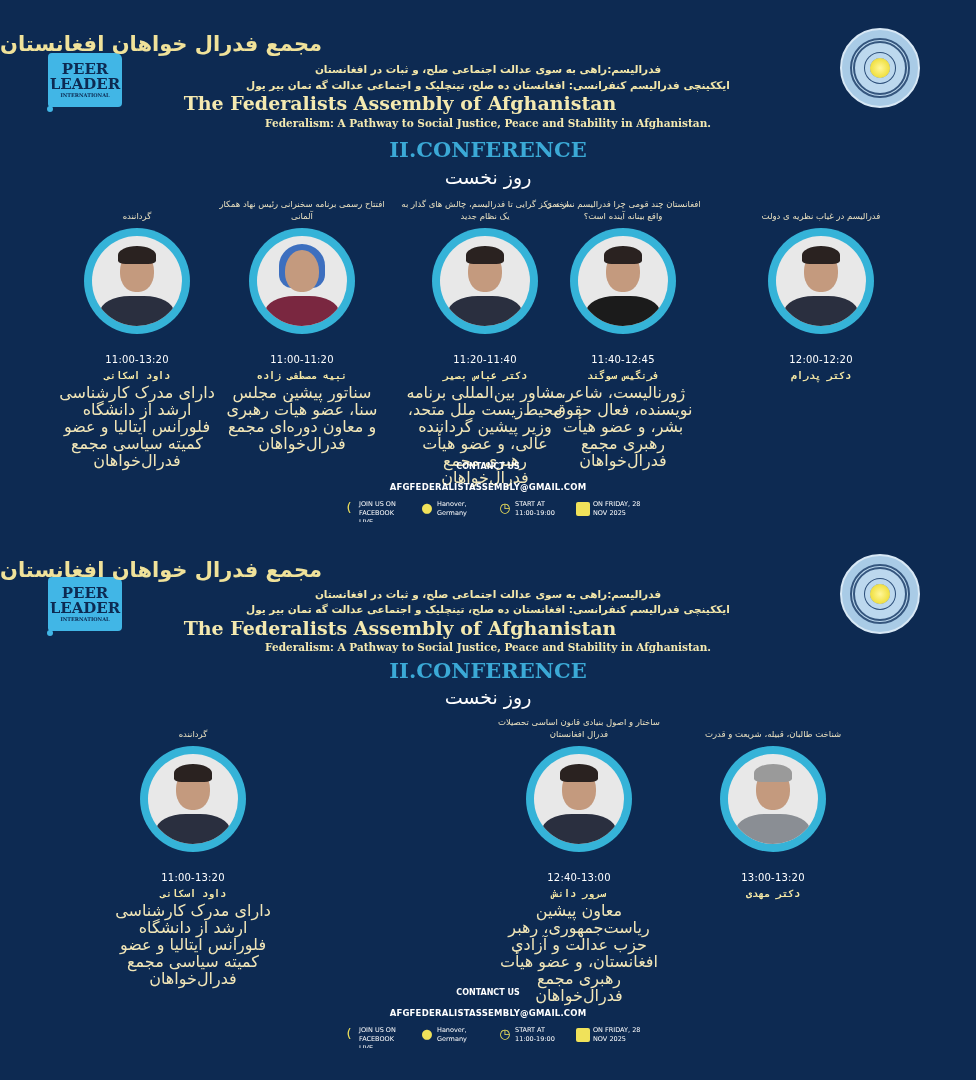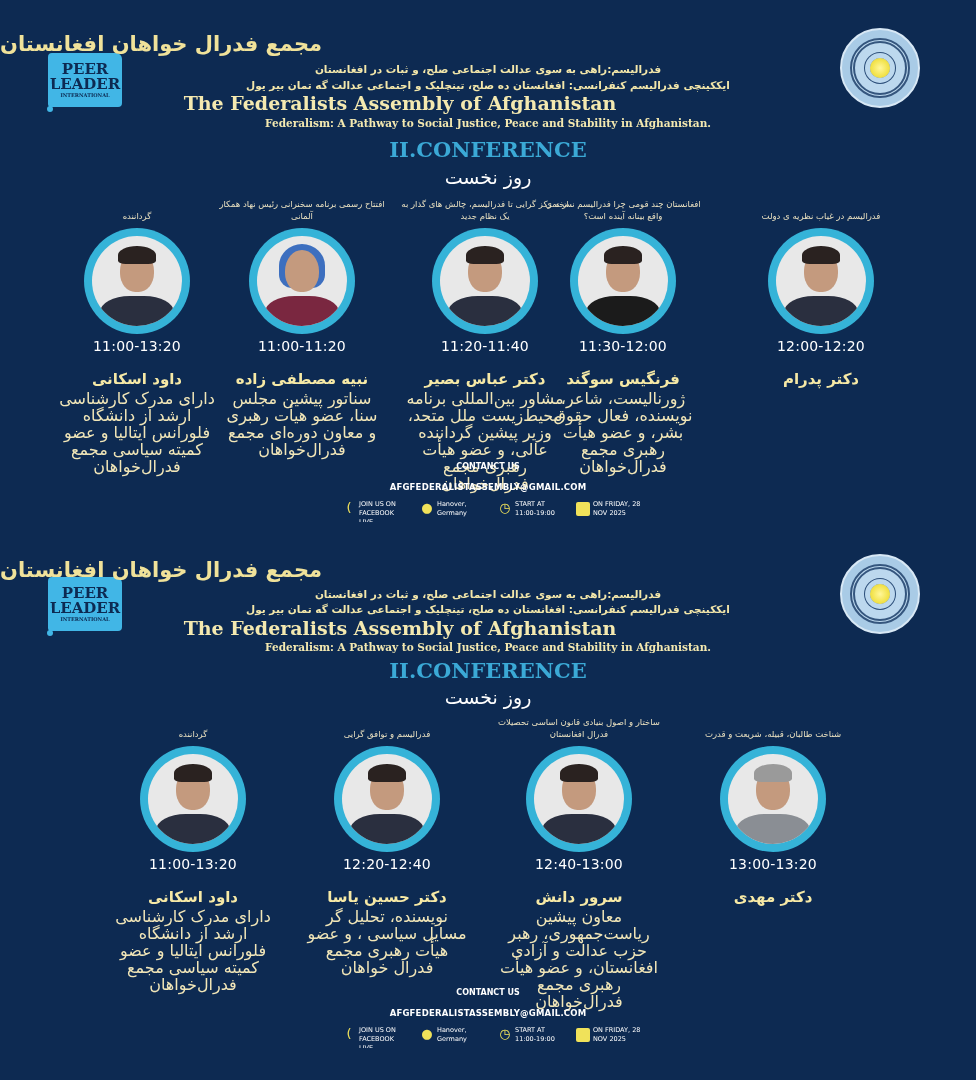--- a/index.html
+++ b/index.html
@@ -32,22 +32,22 @@
   .speaker .photo { width: 106px; height: 106px; margin: 0 auto; border-radius: 50%; background: #35b3d8; padding: 8px; }
   .speaker .photo .face { width: 90px; height: 90px; border-radius: 50%; background: #e8e8e8; position: relative; overflow: hidden; }
   .face .head { position: absolute; left: 28px; top: 14px; width: 34px; height: 42px; border-radius: 50% 50% 45% 45%; background: #c49a7e; }
   .face .hair { position: absolute; left: 26px; top: 10px; width: 38px; height: 18px; border-radius: 50% 50% 20% 20%; background: #2a2220; }
   .face .body { position: absolute; left: 8px; top: 60px; width: 74px; height: 40px; border-radius: 40% 40% 0 0; background: #2a2f3f; }
   .face.f-scarf .hair { background: #3d6fbf; height: 44px; top: 8px; left: 22px; width: 46px; border-radius: 50% 50% 30% 30%; }
   .face.f-scarf .body { background: #7a2740; }
   .face.f-gray .hair { background: #9a9a9a; }
   .face.f-gray .body { background: #8a8e94; }
   .face.f-black .body { background: #1b1b1b; }
-  .speaker .time { color: #ffffff; font-size: 14px; margin-top: 4px; letter-spacing: 0.2px; }
-  .speaker .name { direction: rtl; color: #f6e9a6; font-weight: bold; font-size: 15px; margin-top: 16px; }
+  .speaker .time { color: #ffffff; font-size: 10px; margin-top: 20px; letter-spacing: 0.2px; }
+  .speaker .name { direction: rtl; color: #f6e9a6; font-weight: bold; font-size: 10px; margin-top: 5px; font-family: Liberation Mono, monospace; }
   .speaker .bio { direction: rtl; color: #f1e6b8; font-size: 16px; line-height: 17px; margin-top: 2px; padding: 0 4px; }
 
   .contact { position: absolute; left: 0; width: 976px; text-align: center; color: #ffffff; font-weight: bold; font-size: 8px; }
   .email { position: absolute; left: 0; width: 976px; text-align: center; color: #ffffff; font-weight: bold; font-size: 8.5px; letter-spacing: 0.2px; }
   .footer-row { position: absolute; left: 342px; width: 300px; height: 22px; overflow: hidden; display: flex; gap: 12px; }
   .fitem { display: flex; align-items: flex-start; gap: 3px; width: 66px; }
   .fitem .ico { width: 14px; height: 16px; flex: 0 0 auto; display: flex; align-items: center; justify-content: center; color: #f0e25a; font-size: 13px; line-height: 16px; }
   .fitem .ftxt { color: #ffffff; font-size: 6.5px; line-height: 9px; text-align: left; }
   .cal { width: 18px; height: 14px; background: #f0e25a; border-radius: 2px; margin-top: 1px; }
 </style>
@@ -92,21 +92,21 @@
   </div>
   <div class="speaker" style="left:538px; top:228px">
     <div class="topic">افغانستان چند قومی چرا فدرالیسم نسخه ی واقع بینانه آینده است؟</div>
     <div class="photo">
         <div class="face f-black">
           <div class="body"></div>
           <div class="head"></div>
           <div class="hair"></div>
         </div>
       </div>
-    <div class="time">11:30-12:00</div>
+    <div class="time">11:40-12:45</div>
     <div class="name">فرنگیس سوگند</div>
     <div class="bio">ژورنالیست، شاعر، نویسنده، فعال حقوق بشر، و عضو هیأت رهبری مجمع فدرال‌خواهان</div>
   </div>
   <div class="speaker" style="left:400px; top:228px">
     <div class="topic">از تمرکز گرایی تا فدرالیسم، چالش های گذار به یک نظام جدید</div>
     <div class="photo">
         <div class="face">
           <div class="body"></div>
           <div class="head"></div>
           <div class="hair"></div>
@@ -209,33 +209,20 @@
         <div class="face">
           <div class="body"></div>
           <div class="head"></div>
           <div class="hair"></div>
         </div>
       </div>
     <div class="time">12:40-13:00</div>
     <div class="name">سرور دانش</div>
     <div class="bio">معاون پیشین ریاست‌جمهوری، رهبر حزب عدالت و آزادی افغانستان، و عضو هیأت رهبری مجمع فدرال‌خواهان</div>
   </div>
-  <div class="speaker" style="left:302px; top:198px">
-    <div class="topic">فدرالیسم و توافق گرایی</div>
-    <div class="photo">
-        <div class="face">
-          <div class="body"></div>
-          <div class="head"></div>
-          <div class="hair"></div>
-        </div>
-      </div>
-    <div class="time">12:20-12:40</div>
-    <div class="name">دکتر حسین یاسا</div>
-    <div class="bio">نویسنده، تحلیل گر مسایل سیاسی ، و عضو هیأت رهبری مجمع فدرال خواهان</div>
-  </div>
   <div class="speaker" style="left:108px; top:198px">
     <div class="topic">گرداننده</div>
     <div class="photo">
         <div class="face">
           <div class="body"></div>
           <div class="head"></div>
           <div class="hair"></div>
         </div>
       </div>
     <div class="time">11:00-13:20</div>

